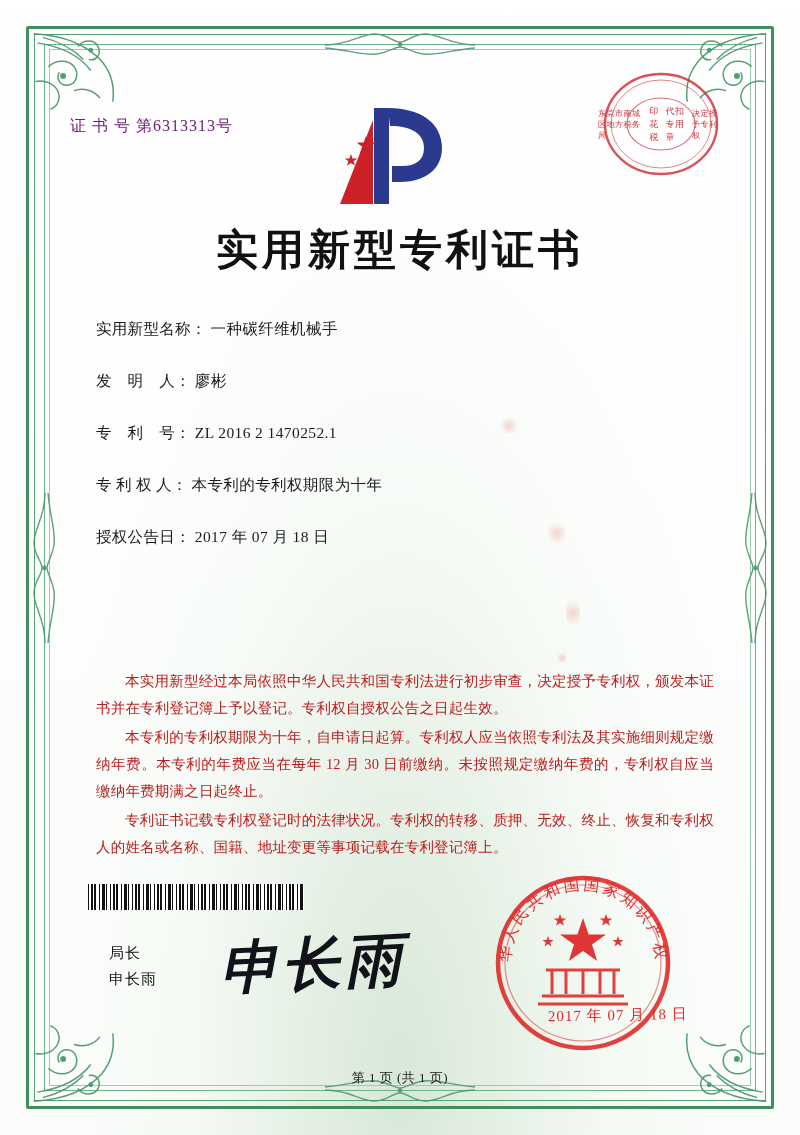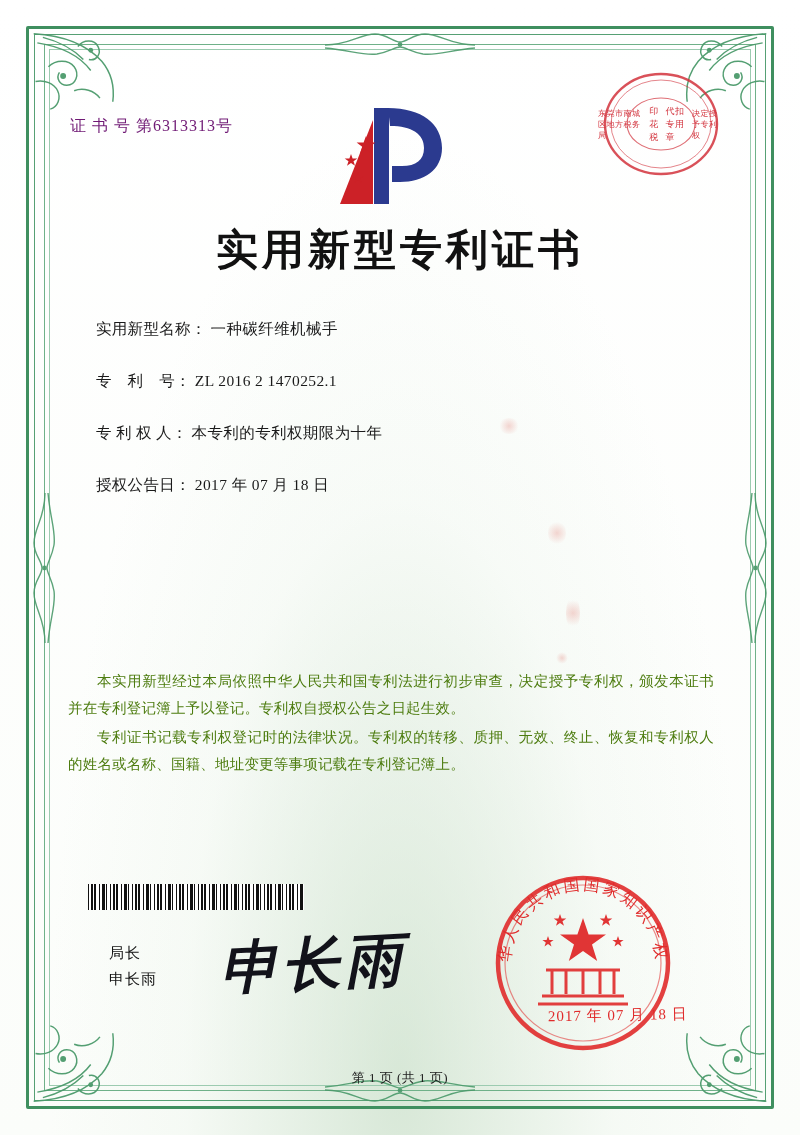--- a/index.html
+++ b/index.html
@@ -147,26 +147,26 @@
     flex: 0 0 auto;
   }
   .field-value {
     margin-left: 4px;
     letter-spacing: .4px;
   }
 
   
   .body-text {
     position: absolute;
-    left: 68px;
+    left: 96px;
     right: 86px;
     top: 668px;
     font-size: 14.5px;
     line-height: 27px;
-    color: #4d7c0f;
+    color: #b91c1c;
     text-align: justify;
     letter-spacing: .2px;
   }
   .body-text p {
     margin: 0 0 2px 0;
     text-indent: 2em;
   }
 
   
   .barcode {
@@ -385,40 +385,45 @@
 
   <div class="cert-title">实用新型专利证书</div>
 
   <div class="fields">
 
     <div class="field-row">
       <span class="field-label">实用新型名称：</span>
       <span class="field-value">一种碳纤维机械手</span>
     </div>
 
+    <div class="field-row">
+      <span class="field-label">发　明　人：</span>
+      <span class="field-value">廖彬</span>
+    </div>
 
     <div class="field-row">
       <span class="field-label">专　利　号：</span>
       <span class="field-value">ZL 2016 2 1470252.1</span>
     </div>
 
 
     <div class="field-row">
       <span class="field-label">专 利 权 人：</span>
       <span class="field-value">本专利的专利权期限为十年</span>
     </div>
 
     <div class="field-row">
       <span class="field-label">授权公告日：</span>
       <span class="field-value">2017 年 07 月 18 日</span>
     </div>
   </div>
 
   <div class="body-text">
     <p>本实用新型经过本局依照中华人民共和国专利法进行初步审查，决定授予专利权，颁发本证书并在专利登记簿上予以登记。专利权自授权公告之日起生效。</p>
+    <p>本专利的专利权期限为十年，自申请日起算。专利权人应当依照专利法及其实施细则规定缴纳年费。本专利的年费应当在每年 12 月 30 日前缴纳。未按照规定缴纳年费的，专利权自应当缴纳年费期满之日起终止。</p>
     <p>专利证书记载专利权登记时的法律状况。专利权的转移、质押、无效、终止、恢复和专利权人的姓名或名称、国籍、地址变更等事项记载在专利登记簿上。</p>
   </div>
 
   <div class="barcode"></div>
 
   <div class="sig-block">
     <div>局长</div>
     <div>申长雨</div>
   </div>
   <div class="handwriting">申长雨</div>

